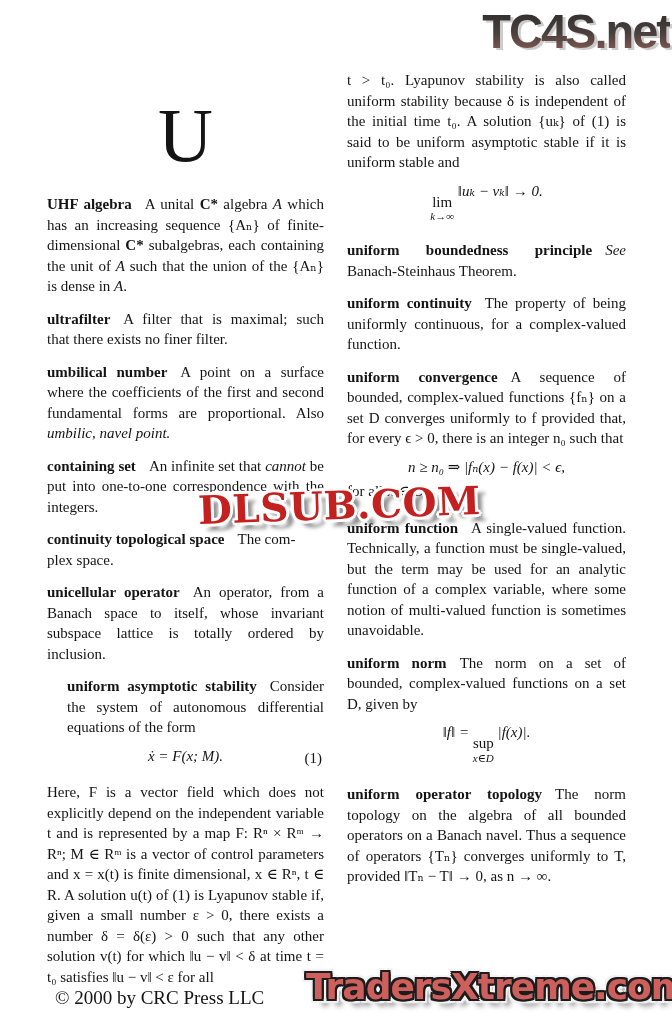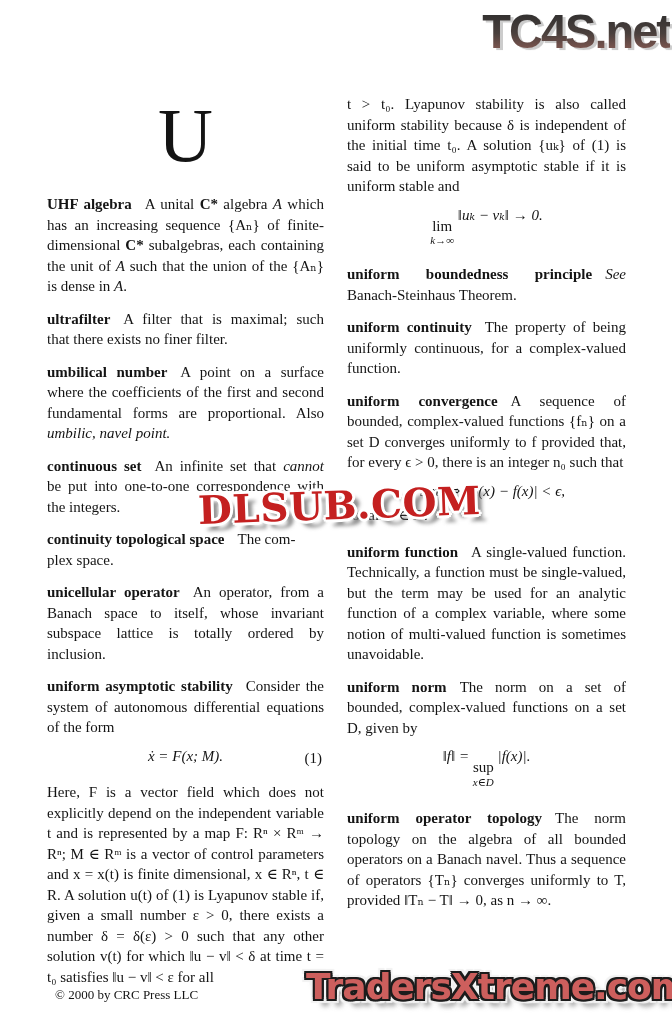--- a/index.html
+++ b/index.html
@@ -2,21 +2,21 @@
 <html><head>
 <meta charset="utf-8">
 <style>
   html,body{margin:0;padding:0;background:#e8e8e8;}
   #page{
     position:relative;width:672px;height:1024px;background:#ffffff;overflow:hidden;
     font-family:"Liberation Serif","DejaVu Serif","DejaVu Sans",serif;color:#141414;
   }
   .col{position:absolute;text-align:justify;font-size:15px;line-height:20.5px;}
   #col-left{left:47px;top:84px;width:277px;}
-  #col-right{left:347px;top:70px;width:279px;margin-top:24px;}
+  #col-right{left:347px;top:70px;width:279px;}
   .dropcap{text-align:center;font-size:76px;line-height:78px;margin:12px 0 20px 0;font-family:"Liberation Serif","DejaVu Serif",serif;}
   p.entry,p.para{margin:0 0 12px 0;}
   b.term{font-weight:bold;margin-right:13px;}
   .it{font-style:italic;}
   .bd{font-weight:bold;}
   .formula{position:relative;text-align:center;margin:8px 0 12px 0;}
   .fx{font-style:italic;}
   .eqno{position:absolute;right:2px;top:2px;font-style:normal;}
   .stk{display:inline-flex;flex-direction:column;vertical-align:-11px;}
   .stk-t{font-style:normal;line-height:1.05;}
@@ -45,37 +45,37 @@
     position:absolute;left:306px;top:966px;
     font-family:"DejaVu Sans","Liberation Sans",sans-serif;font-weight:bold;
     font-size:36px;letter-spacing:-1px;
     color:var(--traders-fill);
     text-shadow:
       -2px -2px 0 #1c1c1c, 2px -2px 0 #1c1c1c, -2px 2px 0 #1c1c1c, 2px 2px 0 #1c1c1c,
       -2px 0 0 #1c1c1c, 2px 0 0 #1c1c1c, 0 -2px 0 #1c1c1c, 0 2px 0 #1c1c1c,
       -4px -4px 1px #f2f2f2, 4px -4px 1px #f2f2f2, -4px 4px 1px #f2f2f2, 4px 4px 1px #f2f2f2,
       7px 7px 5px rgba(130,130,130,0.8);
   }
-  #copyright{position:absolute;left:55px;top:987px;font-size:13px;}
+  #copyright{position:absolute;left:55px;top:987px;font-size:19px;}
 </style>
 </head>
 <body>
 
 <div id="page" style="--dlsub-red: #c42020; --traders-fill: #cd5f5d; --tc4s-top: #2e2e2e; --tc4s-bottom: #946058;">
 
   <div class="col" id="col-left">
     <div class="dropcap">U</div>
     <div>
         <p class="entry"><b class="term">UHF algebra</b><span>A unital </span><span class="bd">C*</span><span> algebra </span><span class="it">A</span><span> which has an increasing sequence {Aₙ} of finite-dimensional </span><span class="bd">C*</span><span> subalgebras, each containing the unit of </span><span class="it">A</span><span> such that the union of the {Aₙ} is dense in </span><span class="it">A</span><span>.</span></p>
         <p class="entry"><b class="term">ultrafilter</b><span>A filter that is maximal; such that there exists no finer filter.</span></p>
         <p class="entry"><b class="term">umbilical number</b><span>A point on a surface where the coefficients of the first and second fundamental forms are proportional. Also </span><span class="it">umbilic, navel point.</span></p>
-        <p class="entry"><b class="term">continuous set</b><span>An infinite set that </span><span class="it">cannot</span><span> be put into one-to-one correspondence with the integers.</span></p>
+        <p class="entry"><b class="term">containing set</b><span>An infinite set that </span><span class="it">cannot</span><span> be put into one-to-one correspondence with the integers.</span></p>
         <p class="entry"><b class="term">continuity topological space</b><span>The com-</span><br><span>plex space.</span></p>
         <p class="entry"><b class="term">unicellular operator</b><span>An operator, from a Banach space to itself, whose invariant subspace lattice is totally ordered by inclusion.</span></p>
-        <p class="entry" style="margin-bottom: 4px;"><b class="term">uniform asymptotic stability</b><span>Consider the system of autonomous differential equations of the form</span></p>
+        <p class="entry" style="margin-bottom: 4px; margin-left: 20px;"><b class="term">uniform asymptotic stability</b><span>Consider the system of autonomous differential equations of the form</span></p>
         <div class="formula" style="margin-bottom: 16px;"><span class="fx"><span>ẋ = F(x; M).</span></span><span class="eqno">(1)</span></div>
         <p class="para"><span>Here, F is a vector field which does not explicitly depend on the independent variable t and is represented by a map F: Rⁿ × Rᵐ → Rⁿ; M ∈ Rᵐ is a vector of control parameters and x = x(t) is finite dimensional, x ∈ Rⁿ, t ∈ R. A solution u(t) of (1) is Lyapunov stable if, given a small number ε &gt; 0, there exists a number δ = δ(ε) &gt; 0 such that any other solution v(t) for which ‖u − v‖ &lt; δ at time t = t₀ satisfies ‖u − v‖ &lt; ε for all</span></p>
       </div>
   </div>
 
   <div class="col" id="col-right">
     <div>
         <p class="para" style="margin-bottom: 6px;"><span>t &gt; t₀. Lyapunov stability is also called uniform stability because δ is independent of the initial time t₀. A solution {uₖ} of (1) is said to be uniform asymptotic stable if it is uniform stable and</span></p>
         <div class="formula" style="margin-bottom: 18px;"><span class="fx"><span class="stk">
               <span class="stk-t">lim</span>

